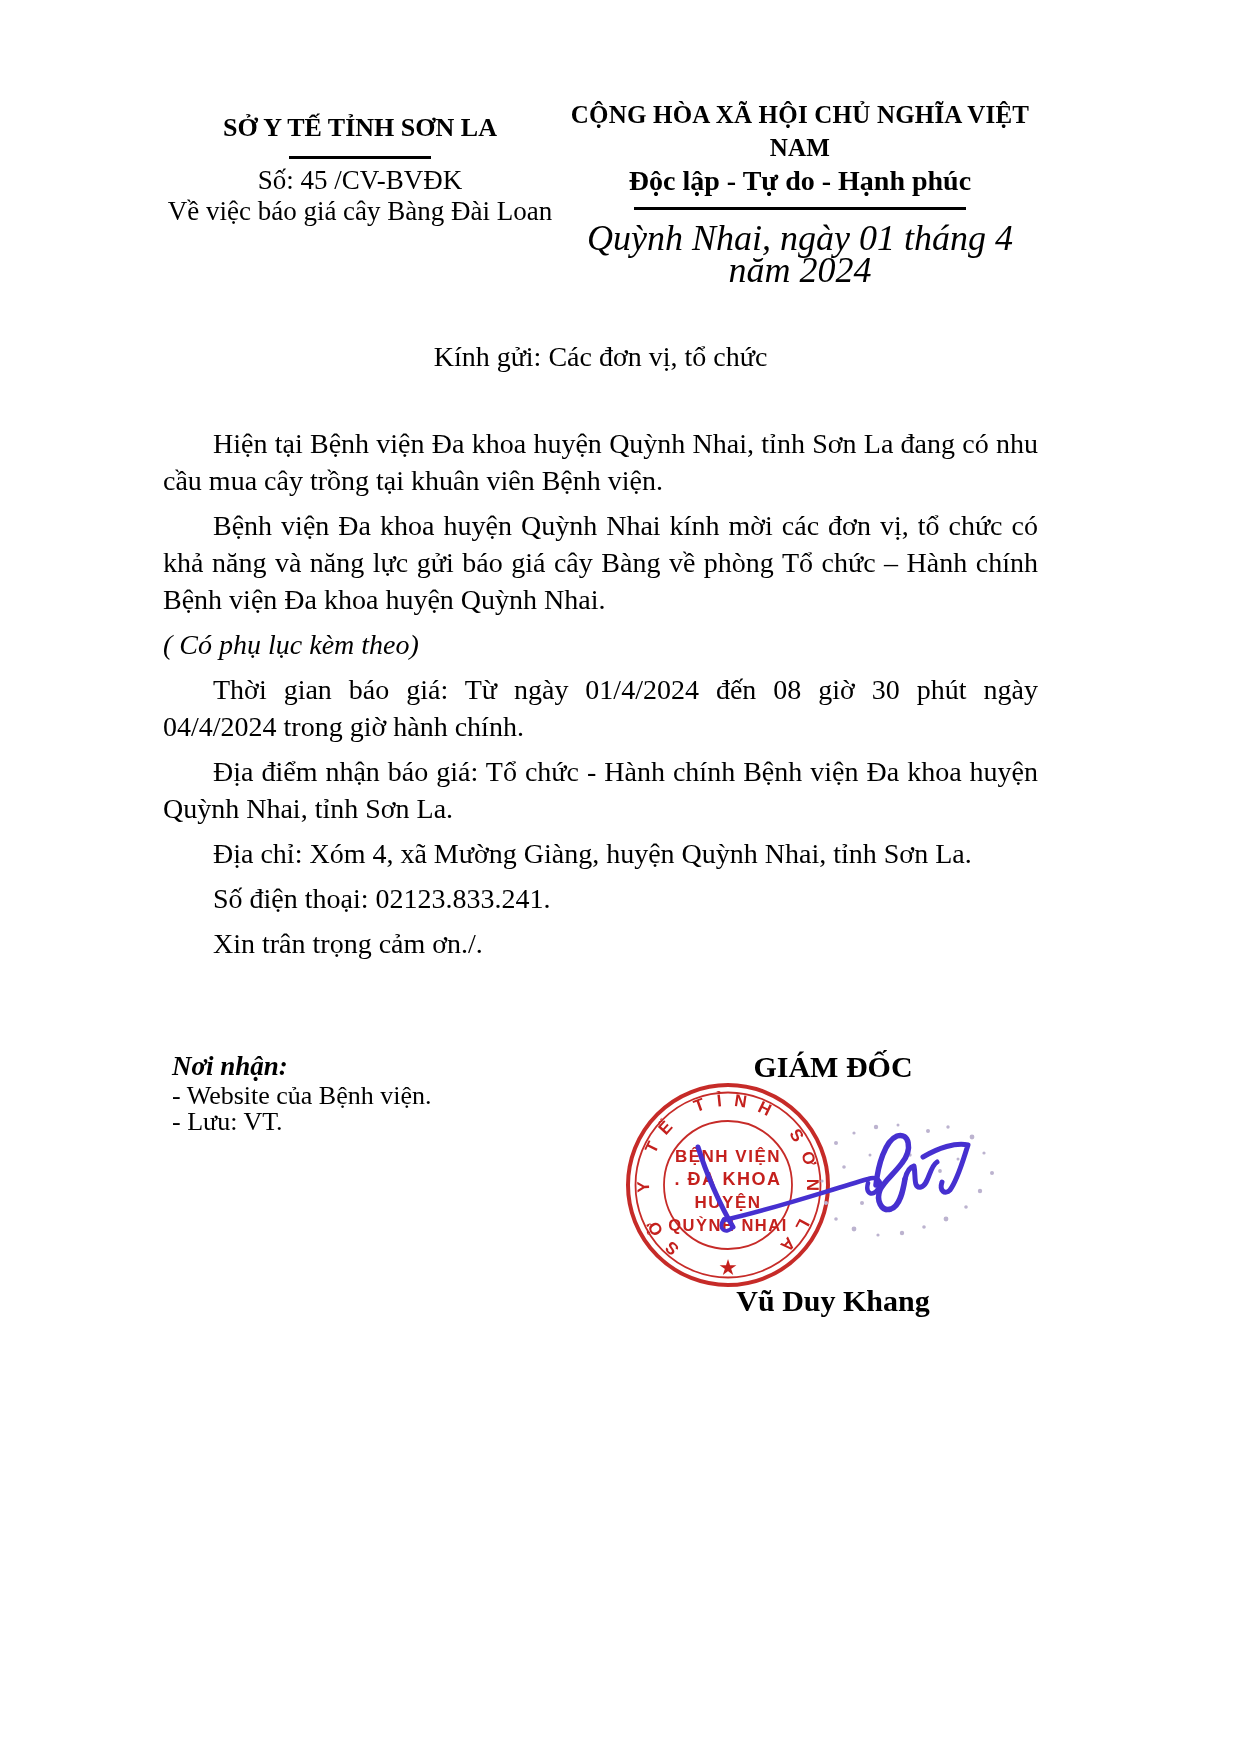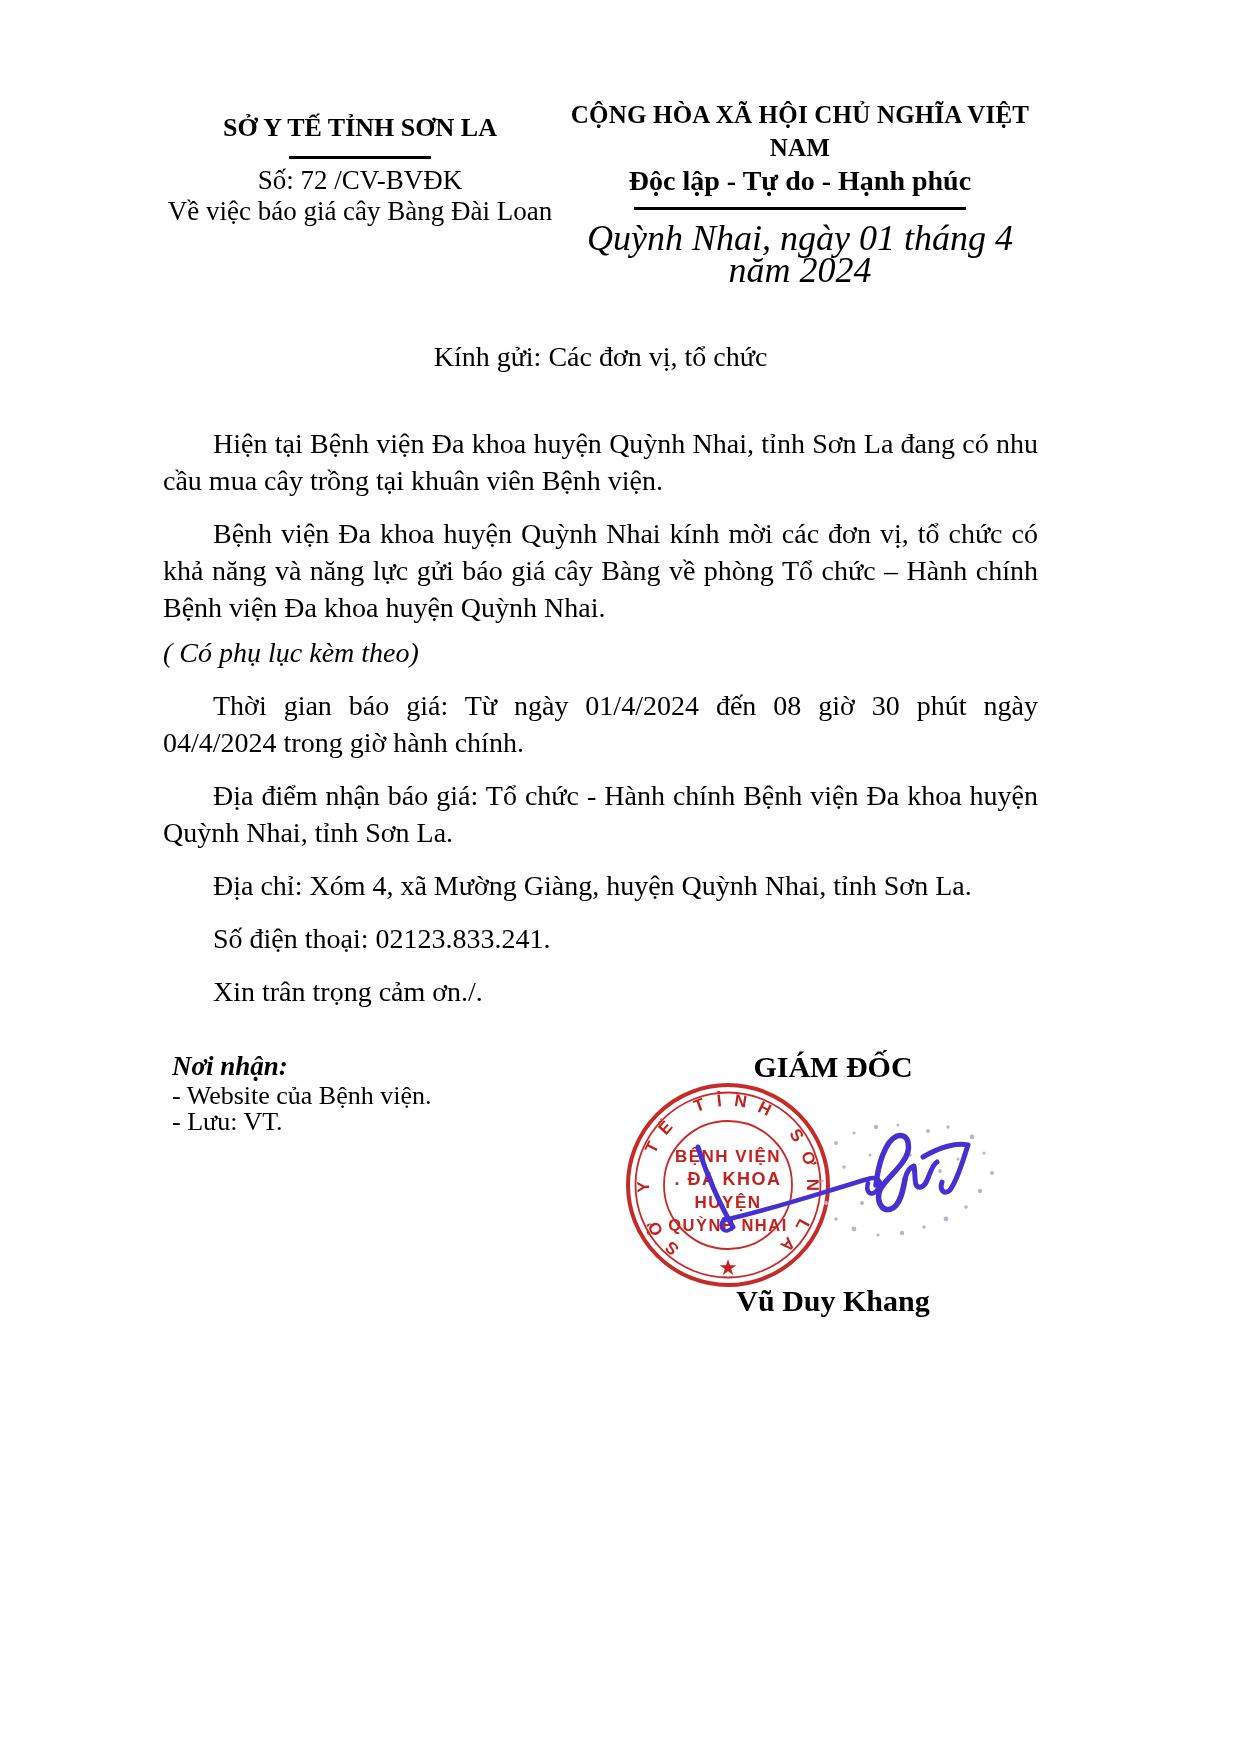--- a/index.html
+++ b/index.html
@@ -15,21 +15,21 @@
   .doc-subject { font-size:27px; line-height:31px; }
   .header-right { position:absolute; left:555px; top:98px; width:490px; text-align:center; }
   .nation-line { font-weight:bold; font-size:25px; line-height:33px; letter-spacing:0.2px; }
   .motto-line  { font-weight:bold; font-size:28px; line-height:34px; }
   .rule-right { width:332px; border-top:3px solid #000; margin:9px auto 12px; }
   .date-line { font-style:italic; font-size:36px; line-height:32px; }
   
   .doc-body { position:absolute; left:163px; top:338px; width:875px;
               font-size:28px; line-height:37px; text-align:justify; }
   .salutation { text-align:center; text-indent:0; margin:0 0 50px; }
-  .doc-body p { margin:16px 0 8px; text-indent:50px; }
+  .doc-body p { margin:0 0 8px; text-indent:50px; }
   .attachment-note { text-align:left; font-style:italic; margin:4px 0 8px; }
   
   .recipients { position:absolute; left:172px; top:1049px; }
   .recipients-title { font-weight:bold; font-style:italic; font-size:27px; line-height:34px;font-family:Liberation Serif, serif; }
   .recipient-item { font-size:26px; line-height:26px; }
   .signer-title { position:absolute; left:633px; top:1049px; width:400px; text-align:center;
                   font-weight:bold; font-size:30px; line-height:36px; }
   .signer-name  { position:absolute; left:633px; top:1283px; width:400px; text-align:center;
                   font-weight:bold; font-size:30px; line-height:36px; }
   .stamp-wrap { position:absolute; left:622px; top:1078px; width:212px; height:214px; z-index:2; }
@@ -38,21 +38,21 @@
   .stamp-ring-text  { font-family:"Liberation Sans", sans-serif; font-weight:bold; }
 </style>
 </head>
 <body>
 
 <div class="page">
 
   <div class="header-left">
     <div class="org-line">SỞ Y TẾ TỈNH SƠN LA</div>
     <div class="rule-left"></div>
-    <div class="doc-number">Số: 72 /CV-BVĐK</div>
+    <div class="doc-number">Số: 45 /CV-BVĐK</div>
     <div class="doc-subject">Về việc báo giá cây Bàng Đài Loan</div>
   </div>
 
   <div class="header-right">
     <div class="nation-line">CỘNG HÒA XÃ HỘI CHỦ NGHĨA VIỆT NAM</div>
     <div class="motto-line">Độc lập - Tự do - Hạnh phúc</div>
     <div class="rule-right"></div>
     <div class="date-line">Quỳnh Nhai, ngày 01 tháng 4 năm 2024</div>
   </div>
 

